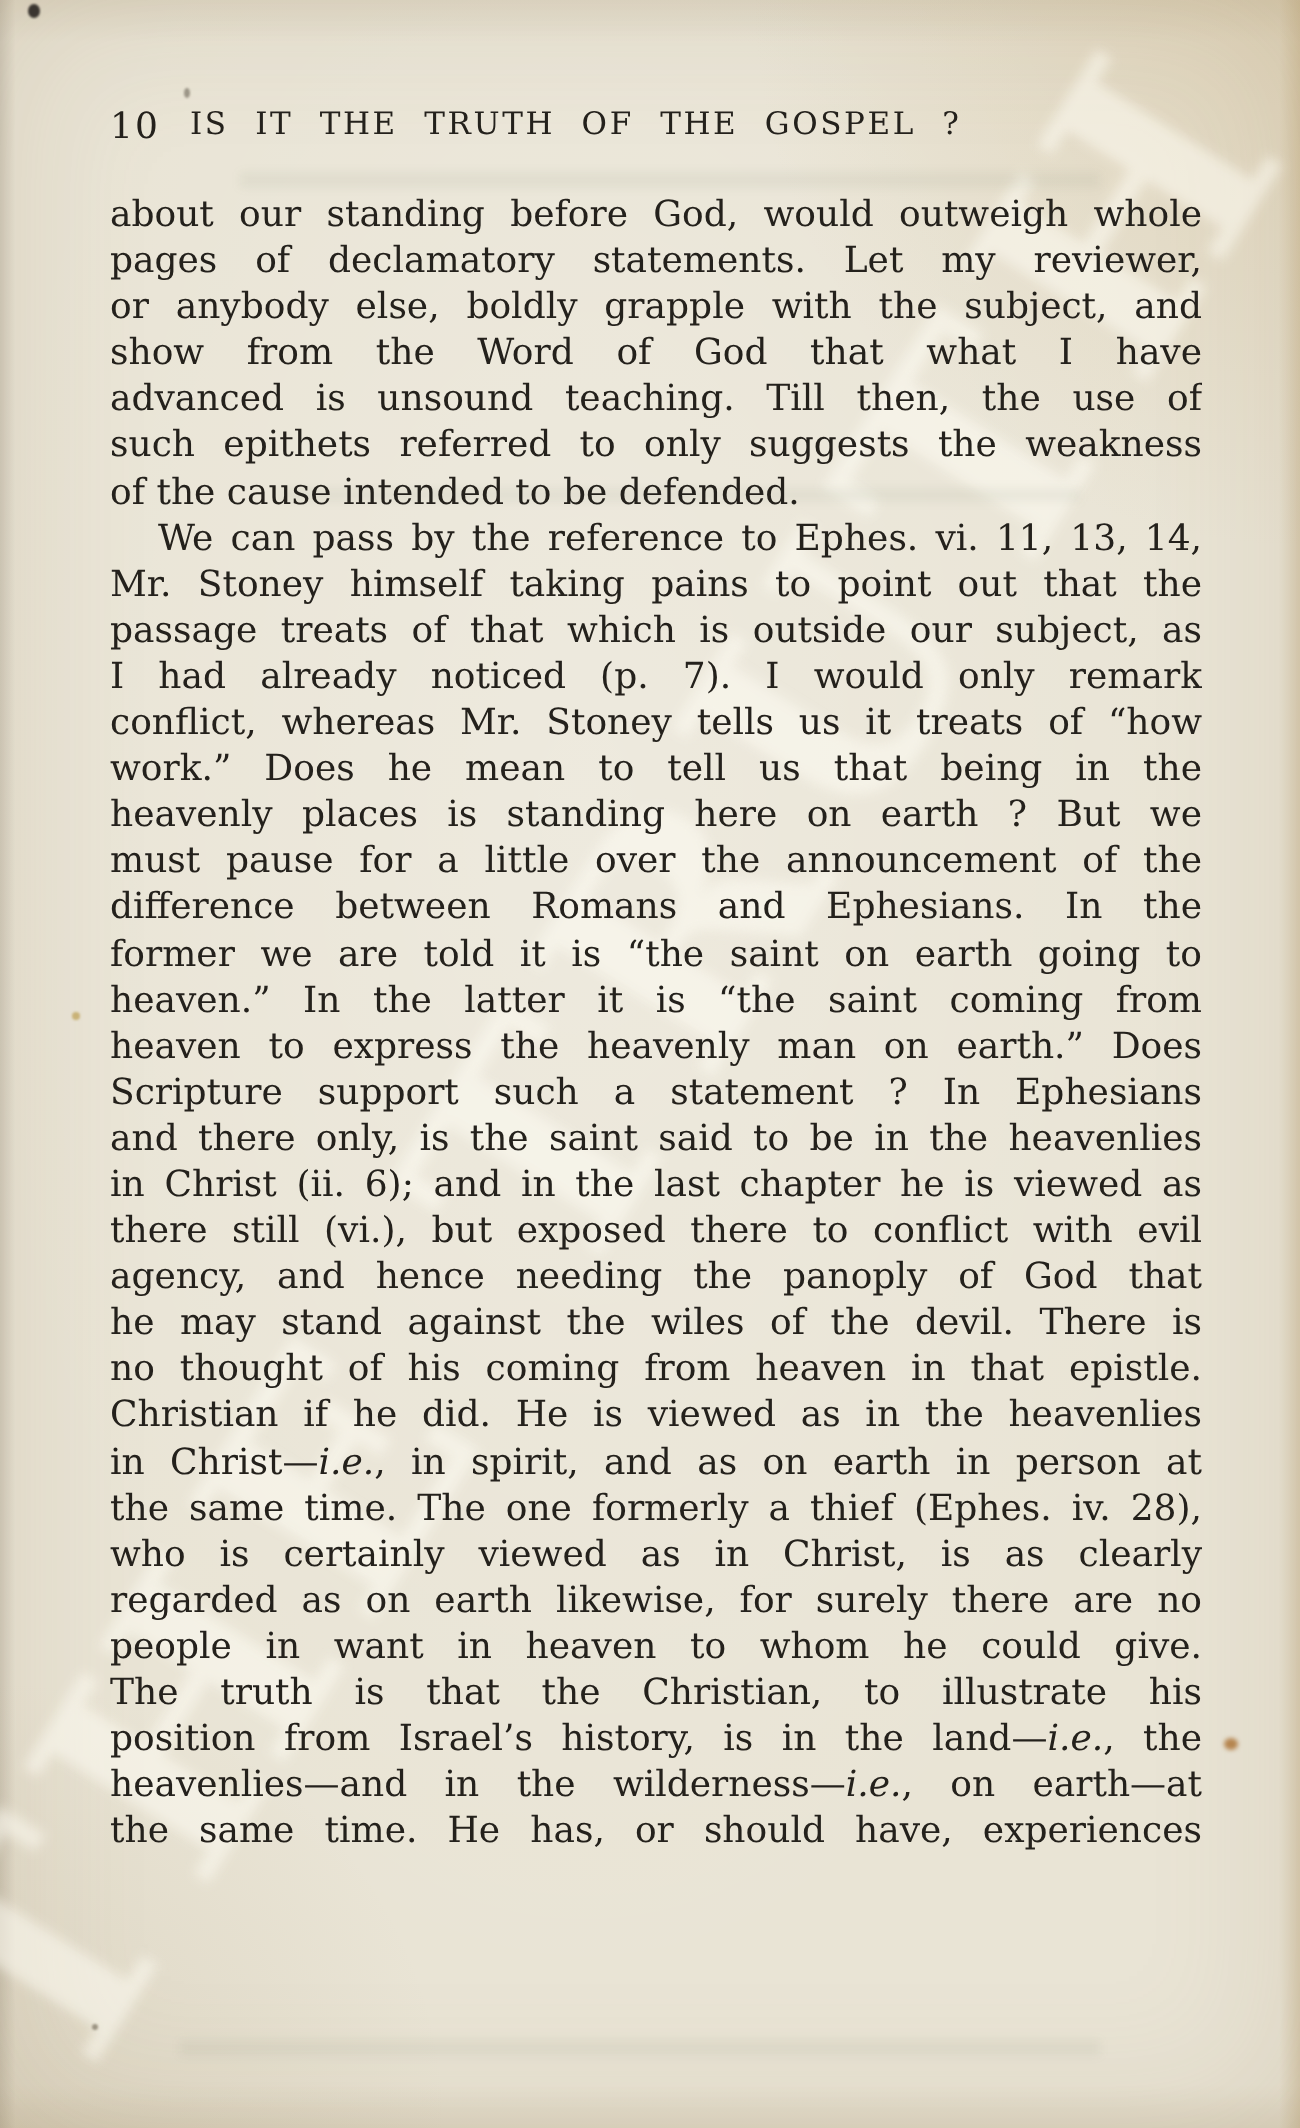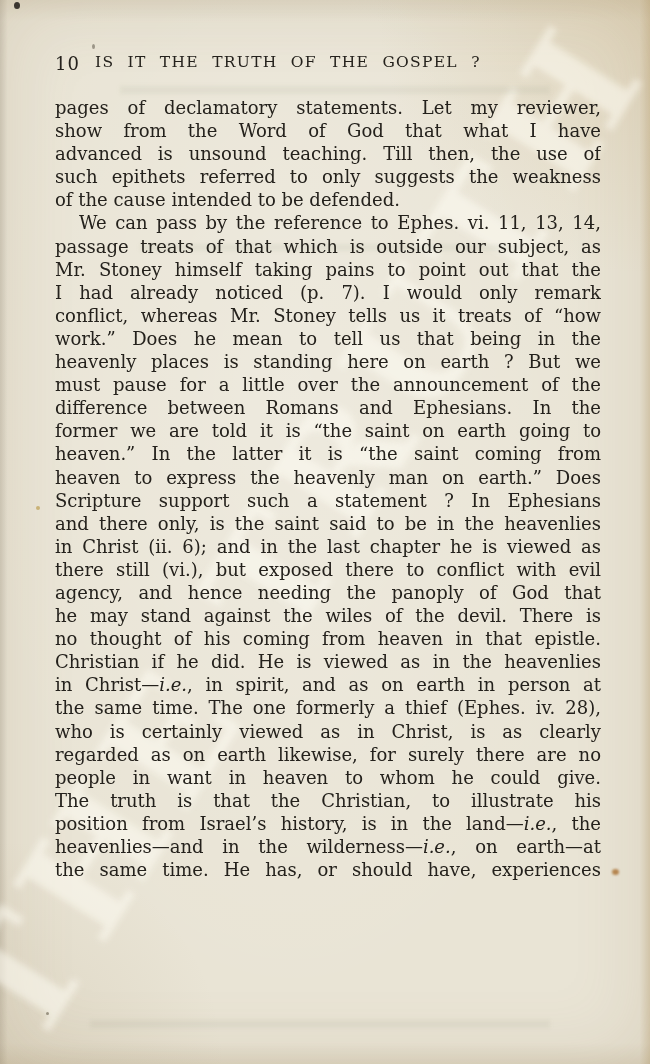--- a/index.html
+++ b/index.html
@@ -65,28 +65,30 @@
   <div class="ghostline g1"></div>
   <div class="ghostline g2"></div>
   <div class="ghostline g3"></div>
 
   <div class="header">
     <span class="page-number">10</span>
     <div class="running-title">IS IT THE TRUTH OF THE GOSPEL ?</div>
   </div>
 
   <div class="page-body">
+      <div class="line">about our standing before God, would outweigh whole</div>
       <div class="line">pages of declamatory statements.  Let my reviewer,</div>
+      <div class="line">or anybody else, boldly grapple with the subject, and</div>
       <div class="line">show from the Word of God that what I have</div>
       <div class="line">advanced is unsound teaching.  Till then, the use of</div>
       <div class="line">such epithets referred to only suggests the weakness</div>
       <div class="line para-end">of the cause intended to be defended.</div>
       <div class="line indent">We can pass by the reference to Ephes. vi. 11, 13, 14,</div>
+      <div class="line">Mr. Stoney himself taking pains to point out that the</div>
       <div class="line">passage treats of that which is outside our subject, as</div>
-      <div class="line">Mr. Stoney himself taking pains to point out that the</div>
       <div class="line">I had already noticed (p. 7).  I would only remark</div>
       <div class="line">conflict, whereas Mr. Stoney tells us it treats of “how</div>
       <div class="line">work.”  Does he mean to tell us that being in the</div>
       <div class="line">heavenly places is standing here on earth ?  But we</div>
       <div class="line">must pause for a little over the announcement of the</div>
       <div class="line">difference between Romans and Ephesians.  In the</div>
       <div class="line">former we are told it is “the saint on earth going to</div>
       <div class="line">heaven.”  In the latter it is “the saint coming from</div>
       <div class="line">heaven to express the heavenly man on earth.”  Does</div>
       <div class="line">Scripture support such a statement ?  In Ephesians</div>

